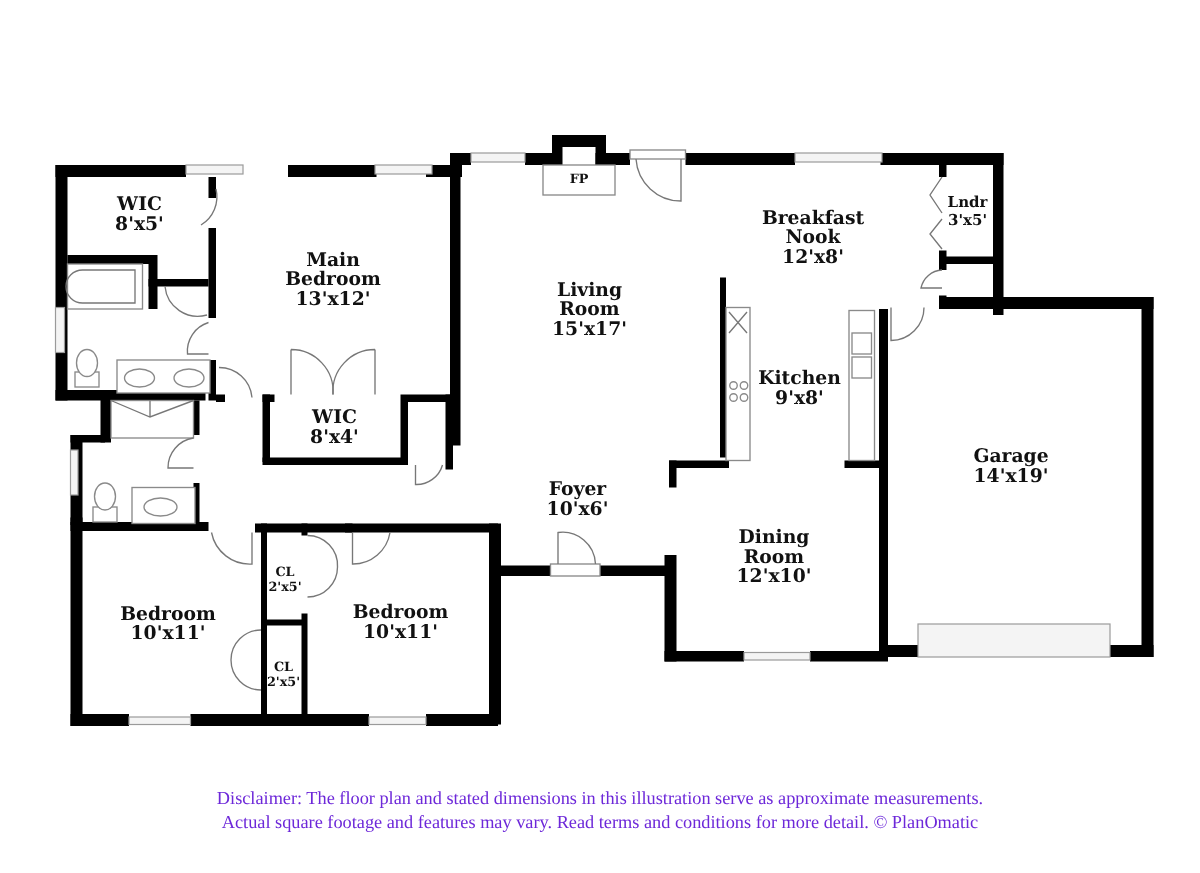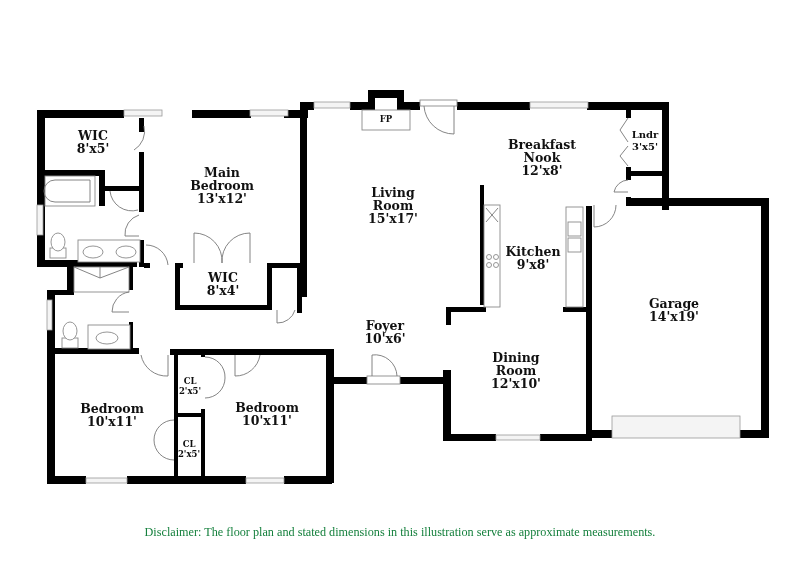--- a/index.html
+++ b/index.html
@@ -8,21 +8,21 @@
   .wall { fill: #000; }
   .win { fill: #f4f4f4; stroke: #9a9a9a; stroke-width: 0.8; }
   .thin { fill: none; stroke: #777; stroke-width: 0.9; }
   .fix { fill: #fff; stroke: #8a8a8a; stroke-width: 0.9; }
   .lbl { font-family: "DejaVu Serif", serif; font-weight: bold; fill: #111; text-anchor: middle; }
   .lbl-lg { font-size: 12.5px; }
   .lbl-sm { font-size: 10px; }
   .lbl-xs { font-size: 8.5px; }
   #disclaimer {
     position: absolute; left: 0; top: 524px; width: 800px; text-align: center;
-    font-family: "Liberation Serif", serif; font-size: 12.2px; line-height: 16px; color: #15803d;
+    font-family: "Liberation Serif", serif; font-size: 12.2px; line-height: 16px; color: #6d28d9;
   }
 </style>
 </head>
 <body>
 
 <svg id="plan" viewBox="0 0 800 582" xmlns="http://www.w3.org/2000/svg">
 
   <g>
 
     <rect class="wall" x="37" y="110" width="87" height="8"></rect>
@@ -244,13 +244,14 @@
     <text class="lbl lbl-xs" x="190" y="394">2'x5'</text>
   </g>
   <g>
     <text class="lbl lbl-xs" x="189" y="447">CL</text>
     <text class="lbl lbl-xs" x="189" y="457">2'x5'</text>
   </g>
 </svg>
 
 <div id="disclaimer">
   <div>Disclaimer: The floor plan and stated dimensions in this illustration serve as approximate measurements.</div>
+  <div>Actual square footage and features may vary. Read terms and conditions for more detail. © PlanOmatic</div>
 </div>
 
 </body></html>

